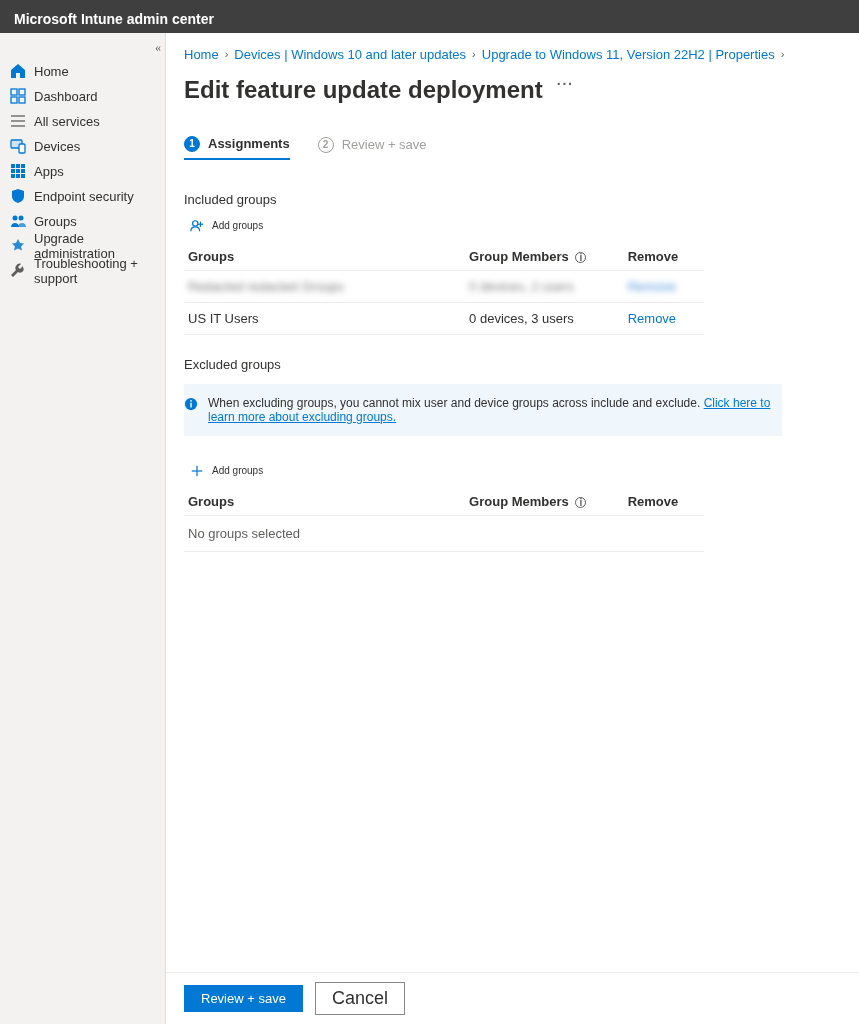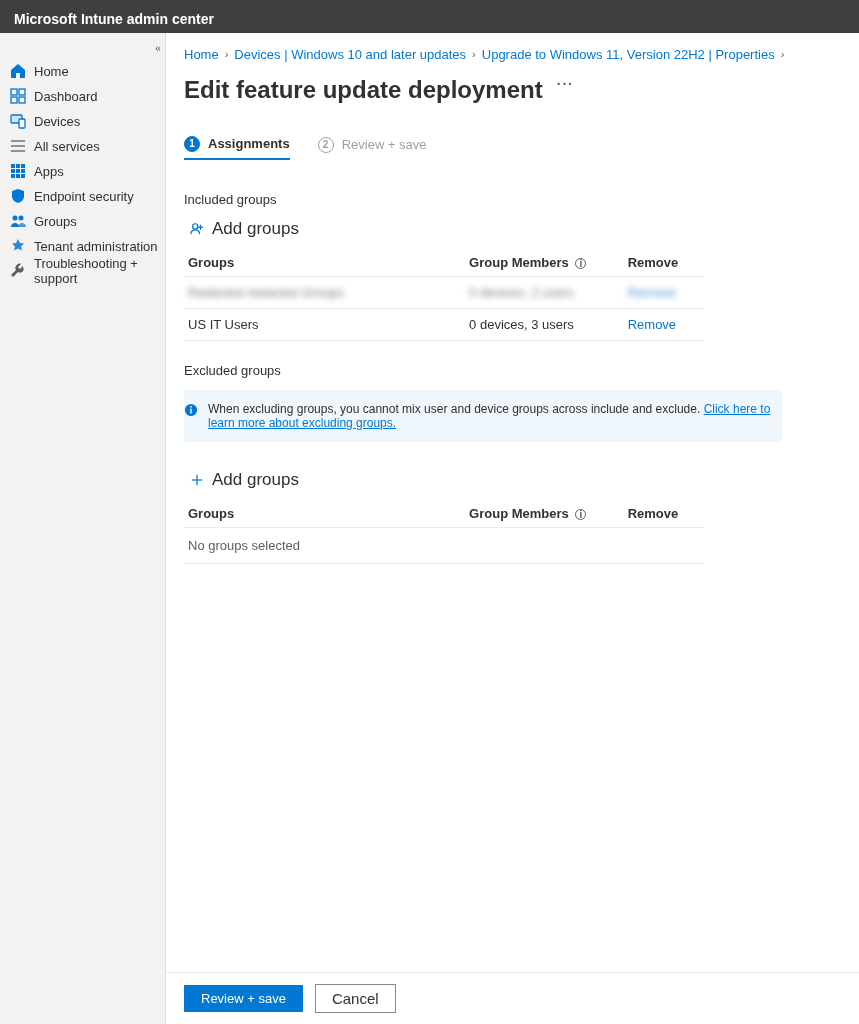--- a/index.html
+++ b/index.html
@@ -140,21 +140,21 @@
       margin-top: 16px;
       margin-bottom: 8px;
     }
     .cmd-btn {
       display: inline-flex;
       align-items: center;
       gap: 8px;
       color: #323130;
       cursor: pointer;
       padding: 4px 6px;
-      font-size: 17px;
+      font-size: 10px;
       text-align: right;
     }
     .cmd-btn .cmd-ico { color:#0078d4; display:inline-flex;}
     .cmd-btn .cmd-ico svg{ width:14px;height:14px;}
     .tbl {
       width: 520px;
       margin-top: 6px;
       border-collapse: collapse;
     }
     .tbl th {
@@ -222,21 +222,21 @@
       padding: 5px 16px;
       font-size: 13px;
       cursor: pointer;
       min-width: 96px;
     }
     .btn-secondary {
       background: #fff;
       color: #323130;
       border: 1px solid #8a8886;
       padding: 5px 16px;
-      font-size: 15px;
+      font-size: 18px;
       cursor: pointer;
       min-width: 62px;
     }
     .col-groups { width: 280px;}
     .col-members { width: 158px;}
     .col-remove { width: 80px;}
     .members-info-ico { font-size:10px; color:#605e5c; border:1px solid #605e5c; border-radius:50%; width:11px;height:11px; display:inline-flex;align-items:center;justify-content:center; margin-left:3px; cursor: default;}
   </style>
 </head>
 <body>
@@ -267,36 +267,36 @@
               <rect x="1" y="1" width="6" height="6"></rect>
               <rect x="9" y="1" width="6" height="6"></rect>
               <rect x="1" y="9" width="6" height="6"></rect>
               <rect x="9" y="9" width="6" height="6"></rect>
             </svg>
           </span>
         <span>Dashboard</span>
       </div>
       <div class="nav-item">
         <span class="nav-icon">
-            <svg viewBox="0 0 16 16" fill="none" stroke="#0078d4" stroke-width="1.3">
-              <rect x="1" y="2" width="11" height="8" rx="1" fill="#cfe4f7"></rect>
-              <rect x="9" y="6" width="6" height="9" rx="1" fill="#fff"></rect>
-            </svg>
-          </span>
-        <span>Devices</span>
-      </div>
-      <div class="nav-item">
-        <span class="nav-icon">
             <svg viewBox="0 0 16 16" fill="none" stroke="#605e5c" stroke-width="1.3">
               <line x1="1" y1="3" x2="15" y2="3"></line>
               <line x1="1" y1="8" x2="15" y2="8"></line>
               <line x1="1" y1="13" x2="15" y2="13"></line>
             </svg>
           </span>
         <span>All services</span>
+      </div>
+      <div class="nav-item">
+        <span class="nav-icon">
+            <svg viewBox="0 0 16 16" fill="none" stroke="#0078d4" stroke-width="1.3">
+              <rect x="1" y="2" width="11" height="8" rx="1" fill="#cfe4f7"></rect>
+              <rect x="9" y="6" width="6" height="9" rx="1" fill="#fff"></rect>
+            </svg>
+          </span>
+        <span>Devices</span>
       </div>
       <div class="nav-item">
         <span class="nav-icon">
             <svg viewBox="0 0 16 16" fill="#0078d4">
               <rect x="1" y="1" width="4" height="4"></rect>
               <rect x="6" y="1" width="4" height="4"></rect>
               <rect x="11" y="1" width="4" height="4"></rect>
               <rect x="1" y="6" width="4" height="4"></rect>
               <rect x="6" y="6" width="4" height="4"></rect>
               <rect x="11" y="6" width="4" height="4"></rect>
@@ -325,21 +325,21 @@
             </svg>
           </span>
         <span>Groups</span>
       </div>
       <div class="nav-item">
         <span class="nav-icon">
             <svg viewBox="0 0 16 16" fill="#0078d4">
               <path d="M8 1l2 4 4 .5-3 3 1 4-4-2-4 2 1-4-3-3 4-.5z" opacity="0.85"></path>
             </svg>
           </span>
-        <span>Tenant administration</span>
+        <span>Upgrade administration</span>
       </div>
       <div class="nav-item">
         <span class="nav-icon">
             <svg viewBox="0 0 16 16" fill="#605e5c">
               <path d="M13 3l-3 3-2-2 3-3c-2-1-4 0-5 2-1 1-1 3 0 4l-5 5 2 2 5-5c1 1 3 1 4 0 2-1 2-3 1-5z"></path>
             </svg>
           </span>
         <span>Troubleshooting + support</span>
       </div>
     </nav>

